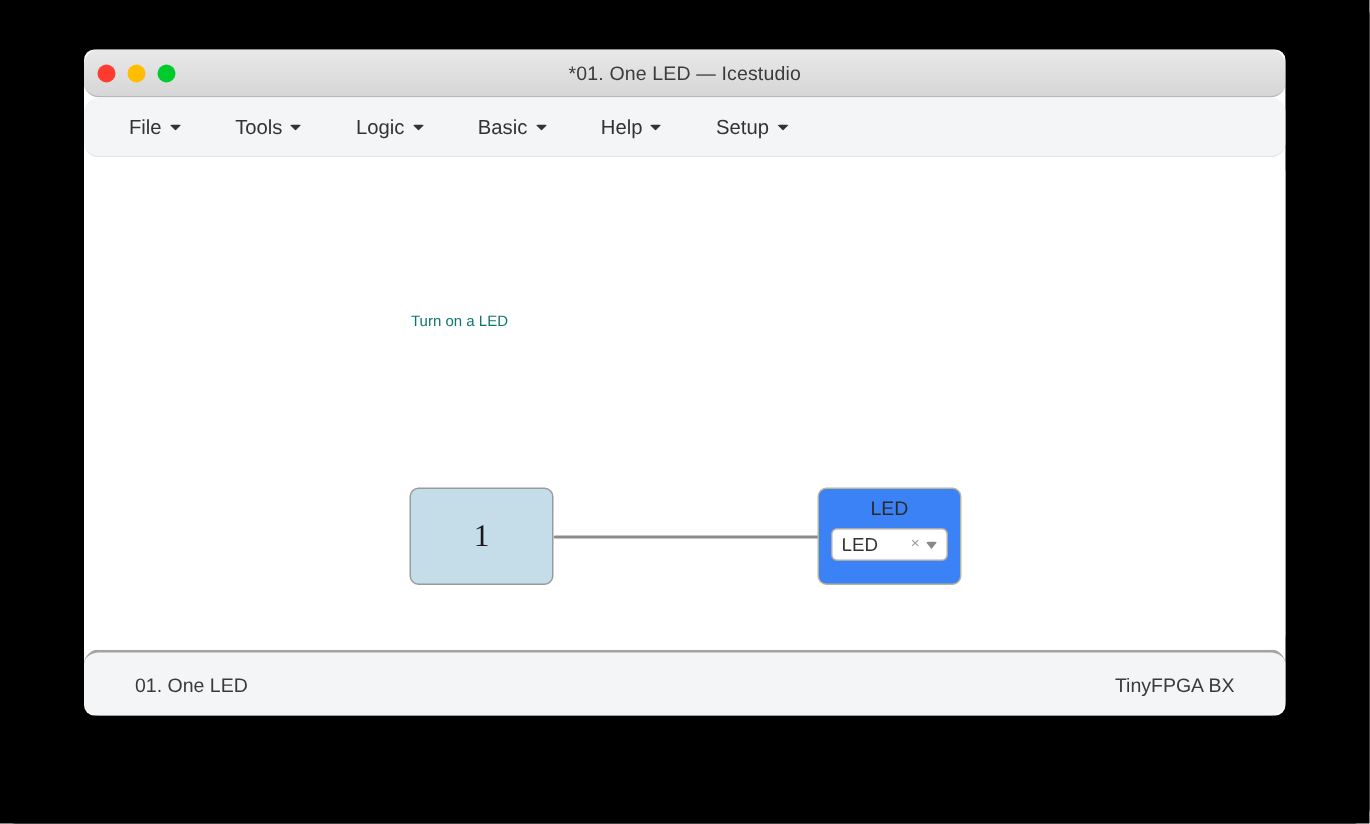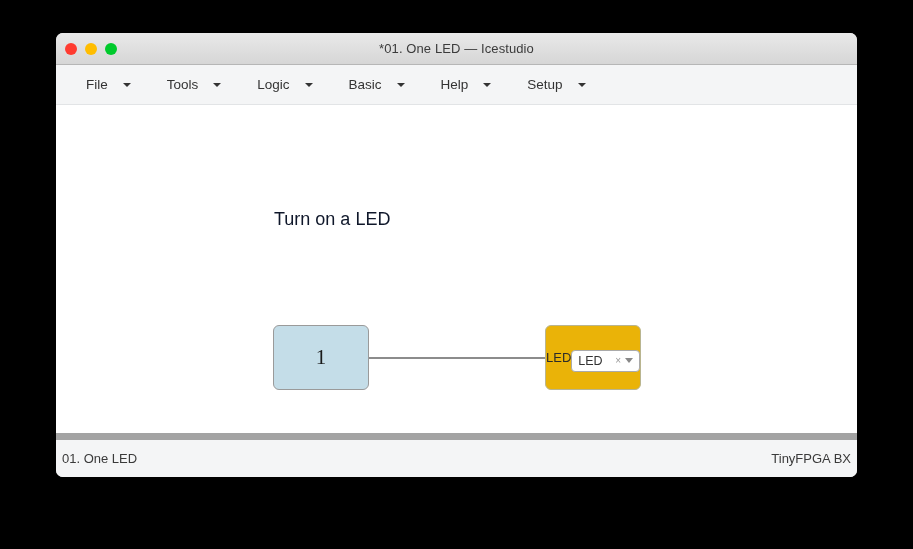--- a/index.html
+++ b/index.html
@@ -1,15 +1,15 @@
 <!DOCTYPE html>
 <html><head>
 <meta charset="utf-8">
 <style>
-  * { box-sizing: border-box; margin: 0; padding: 0; }
+  * { box-sizing: border-box; margin: 0; padding: 0; border-radius: 10px; }
   html, body {
     width: 913px; height: 549px;
     background: #000000;
     font-family: "Liberation Sans", sans-serif;
     overflow: hidden;
   }
   .window {
     position: absolute;
     left: 56px; top: 33px;
     width: 801px; height: 444px;
@@ -54,21 +54,21 @@
     border-bottom: 1px solid #e2e4e6;
     display: flex;
     align-items: center;
     padding: 0 22px;
   }
   .menu-group { display: flex; align-items: center; }
   .menu-group.right { margin-left: auto; }
   .menu-item {
     display: flex;
     align-items: center;
-    gap: 15px;
+    gap: 5px;
     font-size: 13.5px;
     color: #333333;
     padding: 5px 8px;
     margin-right: 20px;
     cursor: default;
     white-space: nowrap;
   }
   .menu-group.right .menu-item { margin-right: 18px; }
   .menu-group.right .menu-item:last-child { margin-right: 0; }
   .caret {
@@ -81,22 +81,22 @@
   
   .canvas {
     position: relative;
     flex: 1 1 auto;
     background: #ffffff;
     overflow: hidden;
   }
   .canvas-note {
     position: absolute;
     left: 218px; top: 104px;
-    font-size: 18px;
-    color: #0f172a;
+    font-size: 10px;
+    color: #0f766e;
     white-space: nowrap;
   }
   
   .wire {
     position: absolute;
     left: 313px; top: 252px;
     width: 186px; height: 2px;
     background: #8c8c8c;
   }
   
@@ -114,25 +114,25 @@
   .block-const .value {
     font-family: "Liberation Serif", serif;
     font-size: 21px;
     color: #1a1a1a;
   }
   
   .block-led {
     position: absolute;
     left: 489px; top: 220px;
     width: 96px; height: 65px;
-    background: #eab308;
+    background: #3b82f6;
     border: 1px solid #b9b590;
     border-radius: 6px;
     display: flex;
-    flex-direction: row;
+    flex-direction: column;
     align-items: center;
     padding-top: 6px;
   }
   .block-led .block-title {
     font-size: 13px;
     color: #2b2b2b;
     line-height: 1;
     margin-bottom: 7px;
   }
   .select2 {
@@ -164,25 +164,25 @@
     border-right: 4px solid transparent;
     border-top: 5px solid #888888;
     margin-right: 2px;
     cursor: pointer;
   }
   
   .statusbar {
     height: 44px;
     flex: 0 0 44px;
     background: #f4f5f6;
-    border-top: 7px solid #a3a3a3;
+    border-top: 2px solid #a3a3a3;
     display: flex;
     align-items: center;
     justify-content: space-between;
-    padding: 0 6px;
+    padding: 0 34px;
   }
   .status-text {
     font-size: 13px;
     color: #3a3a3a;
     white-space: nowrap;
   }
 </style>
 </head>
 <body>
 

